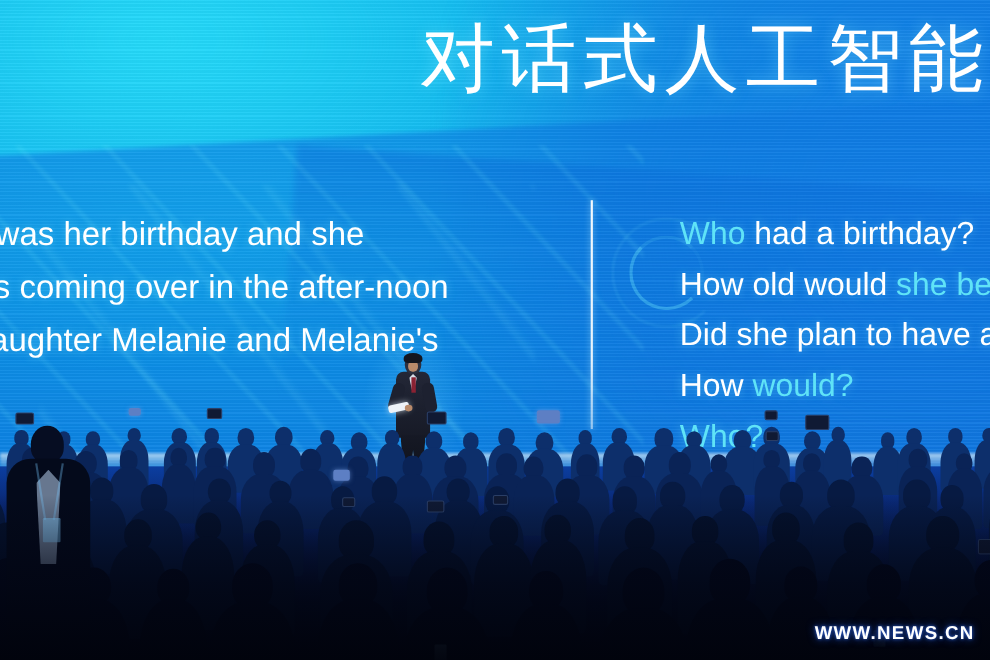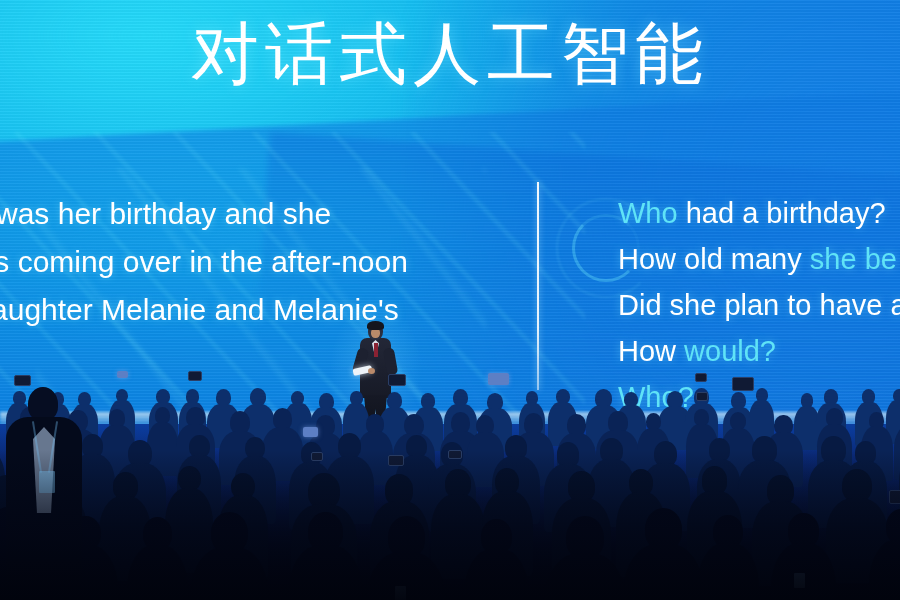--- a/index.html
+++ b/index.html
@@ -139,21 +139,21 @@
     border-right-color: transparent;
     filter: blur(1.2px);
   }
 
   
   .title-block {
     position: absolute;
     left: 0;
     right: 0;
     top: 18px;
-    text-align: center;
+    text-align: right;
     pointer-events: none;
   }
   .title-cn {
     font-size: 68px;
     line-height: 1.04;
     font-weight: 400;
     color: #ffffff;
     letter-spacing: 6px;
     text-shadow: 0 0 14px rgba(130,235,255,0.45);
     white-space: nowrap;
@@ -383,21 +383,21 @@
   <div class="divider"></div>
 
   <div class="col-left">
     <div class="line">ay was her birthday and she</div>
     <div class="line">was coming over in the after-noon</div>
     <div class="line">r daughter Melanie and Melanie's</div>
   </div>
 
   <div class="col-right">
     <div class="line"><span class="hl">Who</span><span> had a birthday?</span></div>
-    <div class="line"><span>How old many </span><span class="hl">she be</span></div>
+    <div class="line"><span>How old would </span><span class="hl">she be</span></div>
     <div class="line"><span>Did she plan to have a</span></div>
     <div class="line"><span>How </span><span class="hl">would?</span></div>
     <div class="line"><span class="hl">Who?</span></div>
   </div>
 
   <div class="floor-band"></div>
   <div class="floor-dark"></div>
 
   <div class="speaker">
     <div class="sp-glow"></div>
@@ -635,15 +635,16 @@
           <div style="position:absolute;left:27px;top:40px;width:22px;height:86px;background:rgba(185,210,238,0.55);clip-path:polygon(50% 0,100% 14%,82% 100%,18% 100%,0 14%);"></div>
           <div class="lanyard" style="left:30px;top:34px;height:52px;transform:rotate(-9deg);"></div>
           <div class="lanyard" style="left:46px;top:34px;height:52px;transform:rotate(9deg);"></div>
           <div class="badge" style="left:33px;top:84px;width:16px;height:22px;background:rgba(130,205,255,0.5);"></div>
         </div>
       </div>
     <div class="crowd-fade"></div>
   </div>
 
   <div class="watermark">
+    <div class="wm-en">WWW.NEWS.CN</div>
   </div>
 
 </div>
 
 </body></html>

